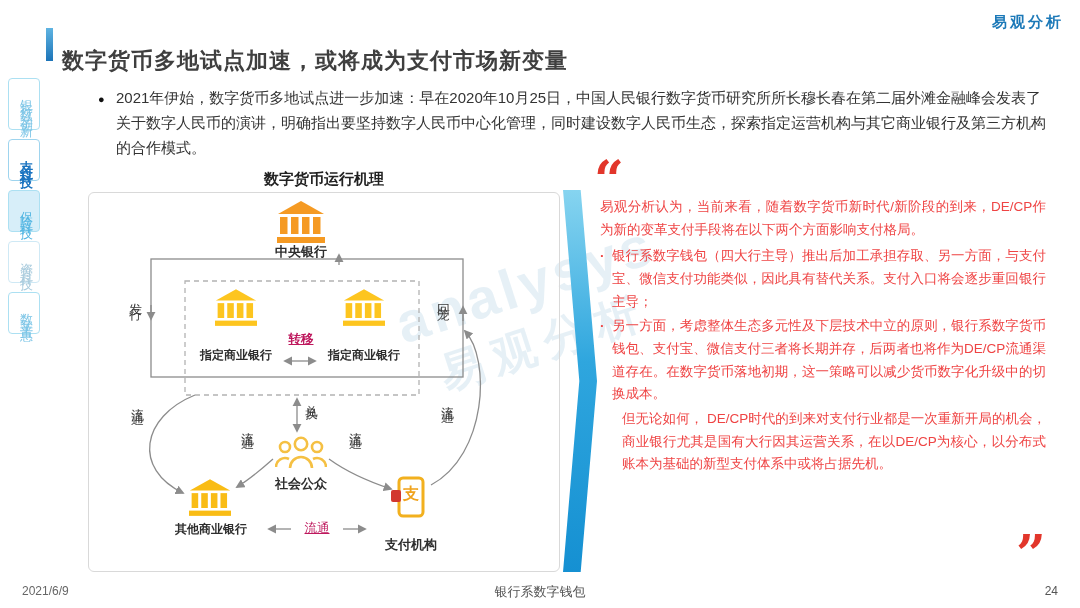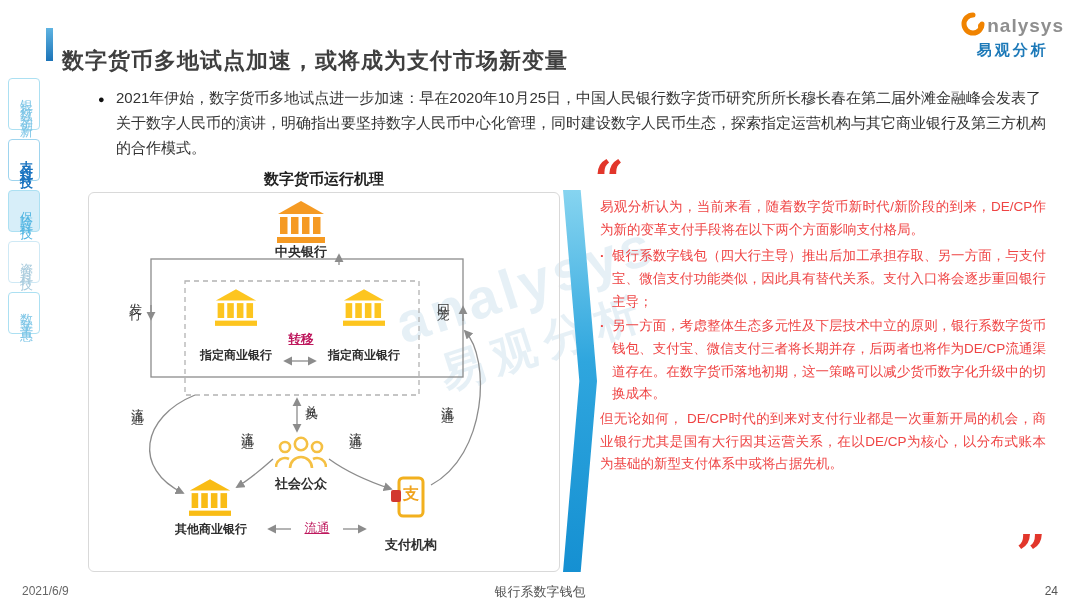--- a/index.html
+++ b/index.html
@@ -59,21 +59,21 @@
   
   .quote { position:absolute; font-family:"DejaVu Serif",serif; font-weight:bold;
     color:#e2362b; font-size:52px; line-height:1; }
   .quote-open { left:594px; top:154px; }
   .quote-close { left:1016px; top:528px; }
   .insight { position:absolute; left:600px; top:196px; width:446px;
     font-size:13.5px; line-height:1.68; color:#ef4444; text-align:justify; }
   .insight-lead { margin-bottom:4px; }
   .point { display:flex; margin-bottom:2px; }
   .point-dot { flex:0 0 12px; font-weight:bold; }
-  .insight-conclusion { margin-top:2px; }
+  .insight-conclusion { margin-top:2px;margin-left:22px; }
   
   .footer-date { position:absolute; left:22px; top:584px; font-size:12px; color:#666; }
   .footer-slogan { position:absolute; left:0; right:0; top:583px; text-align:center;
     font-size:13px; color:#555; }
   .footer-page { position:absolute; right:22px; top:584px; font-size:12px; color:#555; }
   
   .watermark { position:absolute; left:400px; top:250px; transform:rotate(-18deg);
     text-align:center; pointer-events:none; font-weight:bold;
     color:rgba(140,185,215,0.22); }
   .watermark .wm1 { font-size:56px; letter-spacing:4px; }
@@ -84,29 +84,20 @@
 
 <div class="watermark">
   <div class="wm1">analysys</div>
   <div class="wm2">易观分析</div>
 </div>
 
 <div class="title-bar"></div>
 <h1 class="page-title">数字货币多地试点加速，或将成为支付市场新变量</h1>
 
 <div class="logo">
-  <div class="logo-row">
-    <span>
-      <svg width="24" height="24" viewBox="0 0 24 24">
-        <path d="M12 3 a9 9 0 1 0 9 9" fill="none" stroke="#f08300" stroke-width="5" stroke-linecap="round"></path>
-        <circle cx="20" cy="14" r="3" fill="#f08300"></circle>
-      </svg>
-    </span>
-    <span class="logo-brand">nalysys</span>
-  </div>
   <div class="logo-cn">易观分析</div>
 </div>
 
 <div class="sidebar">
   <div class="side-tab">银行数字创新</div>
   <div class="side-tab active">支付科技</div>
   <div class="side-tab filled">保险科技</div>
   <div class="side-tab muted">资管科技</div>
   <div class="side-tab">数字普惠</div>
 </div>

